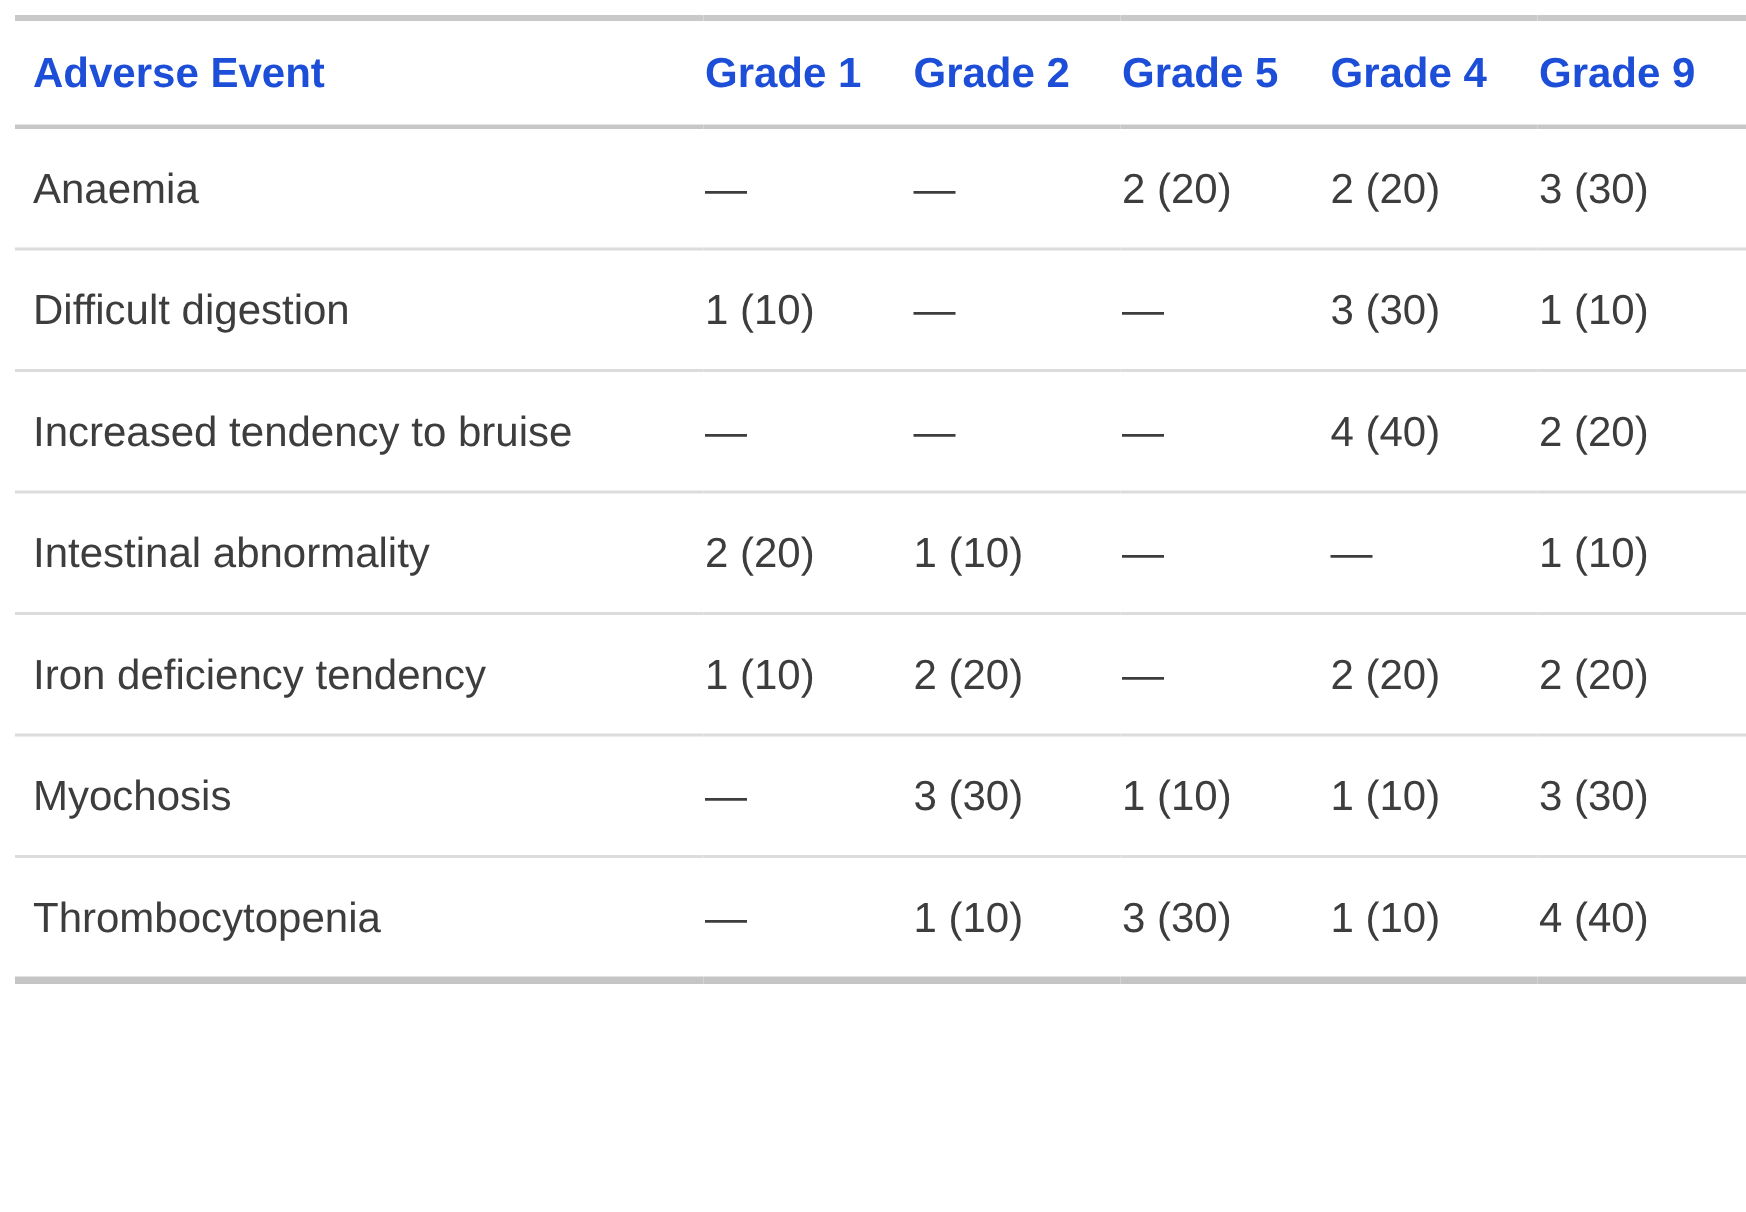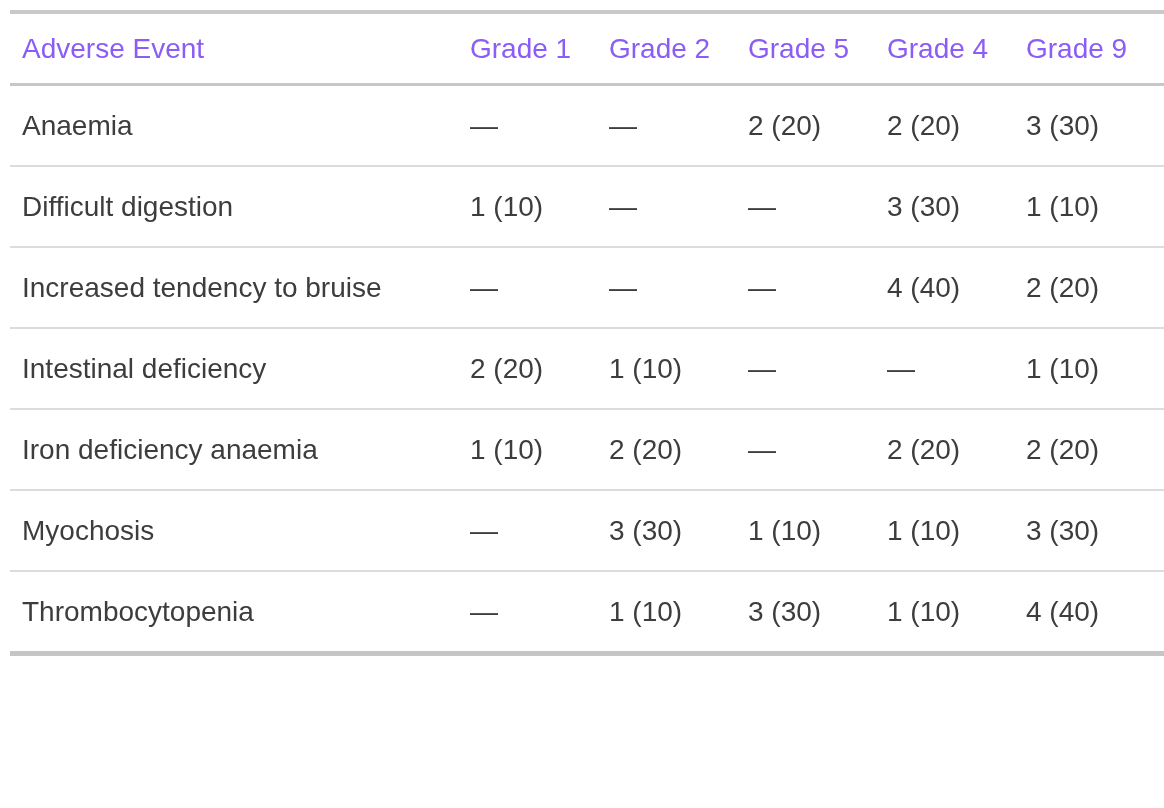--- a/index.html
+++ b/index.html
@@ -21,22 +21,22 @@
     width: 100%;
     font-size: 28px;
     color: #3d3d3d;
     table-layout: fixed;
   }
   table.ae-table thead tr {
     border-top: 4px solid #c9c9c9;
     border-bottom: 3px solid #c7c7c7;
   }
   table.ae-table th {
-    font-weight: normal;
-    color: #8b5cf6;
+    font-weight: bold;
+    color: #1d4ed8;
     height: 67px;
     vertical-align: middle;
     white-space: nowrap;
   }
   table.ae-table td {
     height: 77px;
     vertical-align: middle;
     white-space: nowrap;
   }
   table.ae-table th.col-event,
@@ -91,29 +91,29 @@
       </tr>
       <tr>
         <td class="col-event">Increased tendency to bruise</td>
         <td class="col-grade">—</td>
         <td class="col-grade">—</td>
         <td class="col-grade">—</td>
         <td class="col-grade">4 (40)</td>
         <td class="col-grade">2 (20)</td>
       </tr>
       <tr>
-        <td class="col-event">Intestinal deficiency</td>
+        <td class="col-event">Intestinal abnormality</td>
         <td class="col-grade">2 (20)</td>
         <td class="col-grade">1 (10)</td>
         <td class="col-grade">—</td>
         <td class="col-grade">—</td>
         <td class="col-grade">1 (10)</td>
       </tr>
       <tr>
-        <td class="col-event">Iron deficiency anaemia</td>
+        <td class="col-event">Iron deficiency tendency</td>
         <td class="col-grade">1 (10)</td>
         <td class="col-grade">2 (20)</td>
         <td class="col-grade">—</td>
         <td class="col-grade">2 (20)</td>
         <td class="col-grade">2 (20)</td>
       </tr>
       <tr>
         <td class="col-event">Myochosis</td>
         <td class="col-grade">—</td>
         <td class="col-grade">3 (30)</td>

